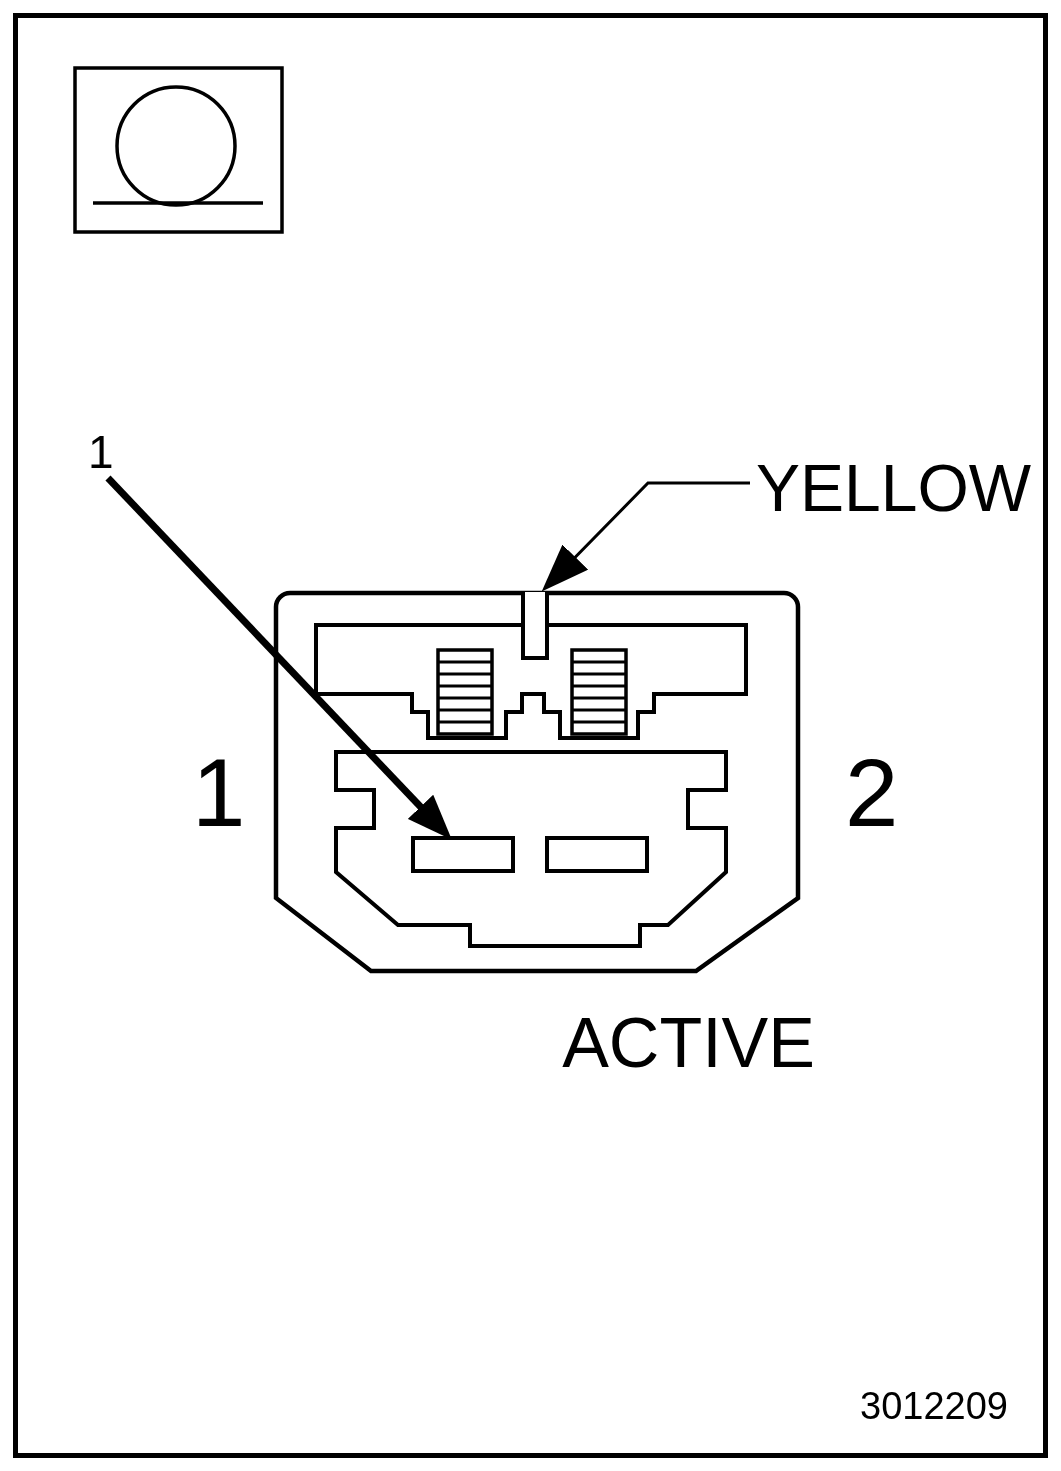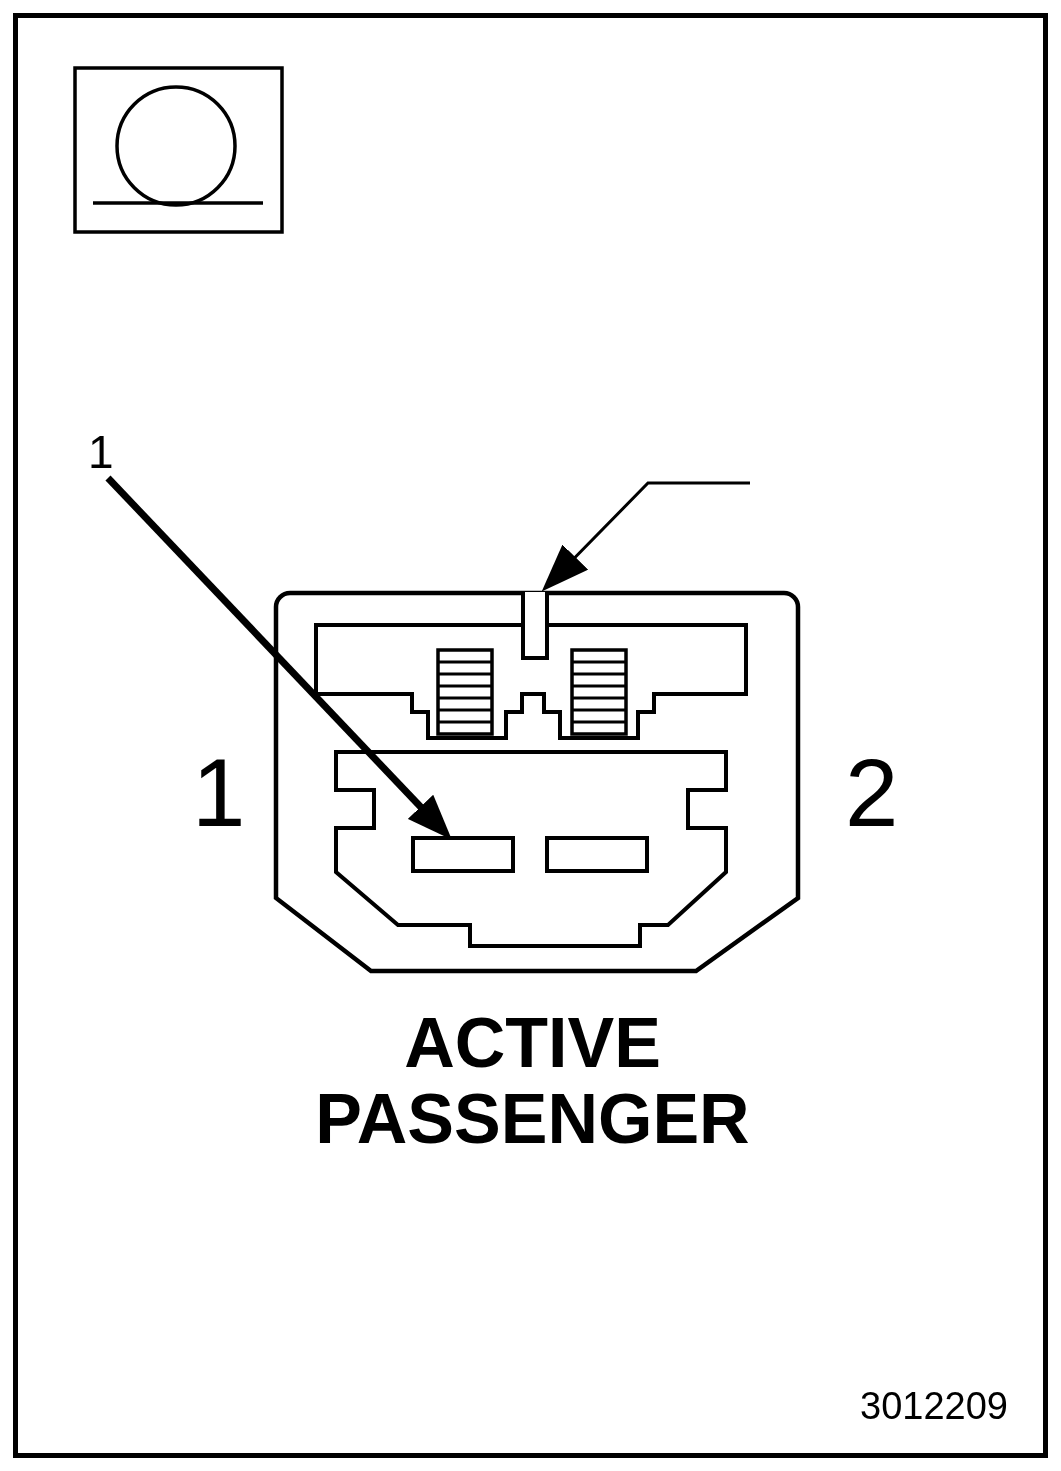--- a/index.html
+++ b/index.html
@@ -21,21 +21,21 @@
   }
   .art { position: absolute; left: 0; top: 0; }
   .t { position: absolute; white-space: nowrap; color: #000000; }
   .callout1 { left: 88px; top: 425px; font-size: 46px; }
   .yellow  { left: 756px; top: 450px; font-size: 66px; }
   .pin1 { left: 192px; top: 738px; font-size: 96px; }
   .pin2 { left: 845px; top: 738px; font-size: 96px; }
   .title {
     left: 250px; top: 1005px; width: 565px;
     font-size: 70px; line-height: 76px;
-    text-align: center; white-space: nowrap; font-weight: bold;
+    text-align: right; white-space: nowrap;
   }
   .fig { left: 860px; top: 1385px; font-size: 38px; }
 </style>
 </head>
 <body>
 
 <div class="page">
 
   <svg class="art" width="1061" height="1471" viewBox="0 0 1061 1471">
     <defs>
@@ -79,25 +79,25 @@
 
     <line x1="108" y1="478" x2="435" y2="822" stroke="#000" stroke-width="7" marker-end="url(#arrowBig)"></line>
 
     <polyline points="750,483 648,483 548,585" fill="none" stroke="#000" stroke-width="3" marker-end="url(#arrowLeader)"></polyline>
   </svg>
 
   <div class="frame"></div>
 
   <div class="t callout1">1</div>
 
+  <div class="t yellow">YELLOW</div>
 
   <div class="t pin1">1</div>
 
   <div class="t pin2">2</div>
 
   <div class="t title">
     <div>ACTIVE</div>
-    <div>PASSENGER</div>
   </div>
 
   <div class="t fig">3012209</div>
 
 </div>
 
 </body></html>

